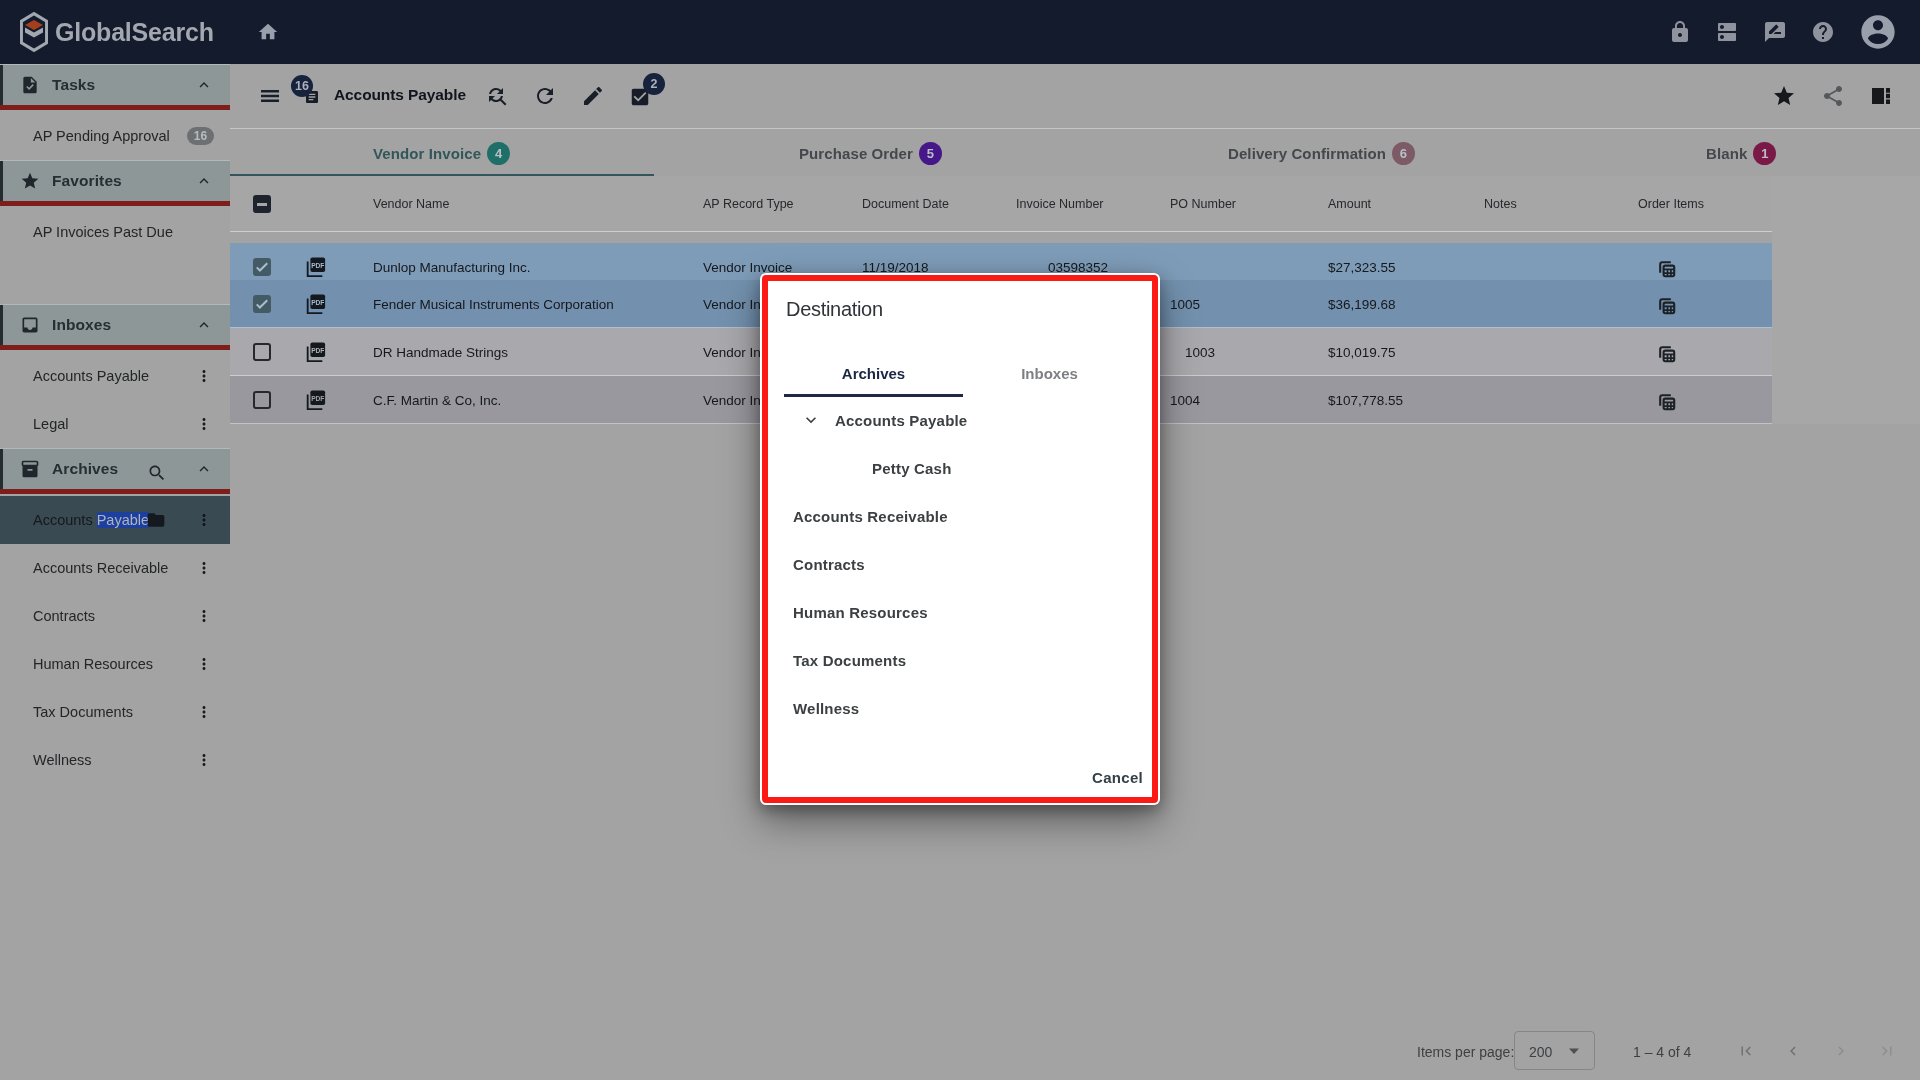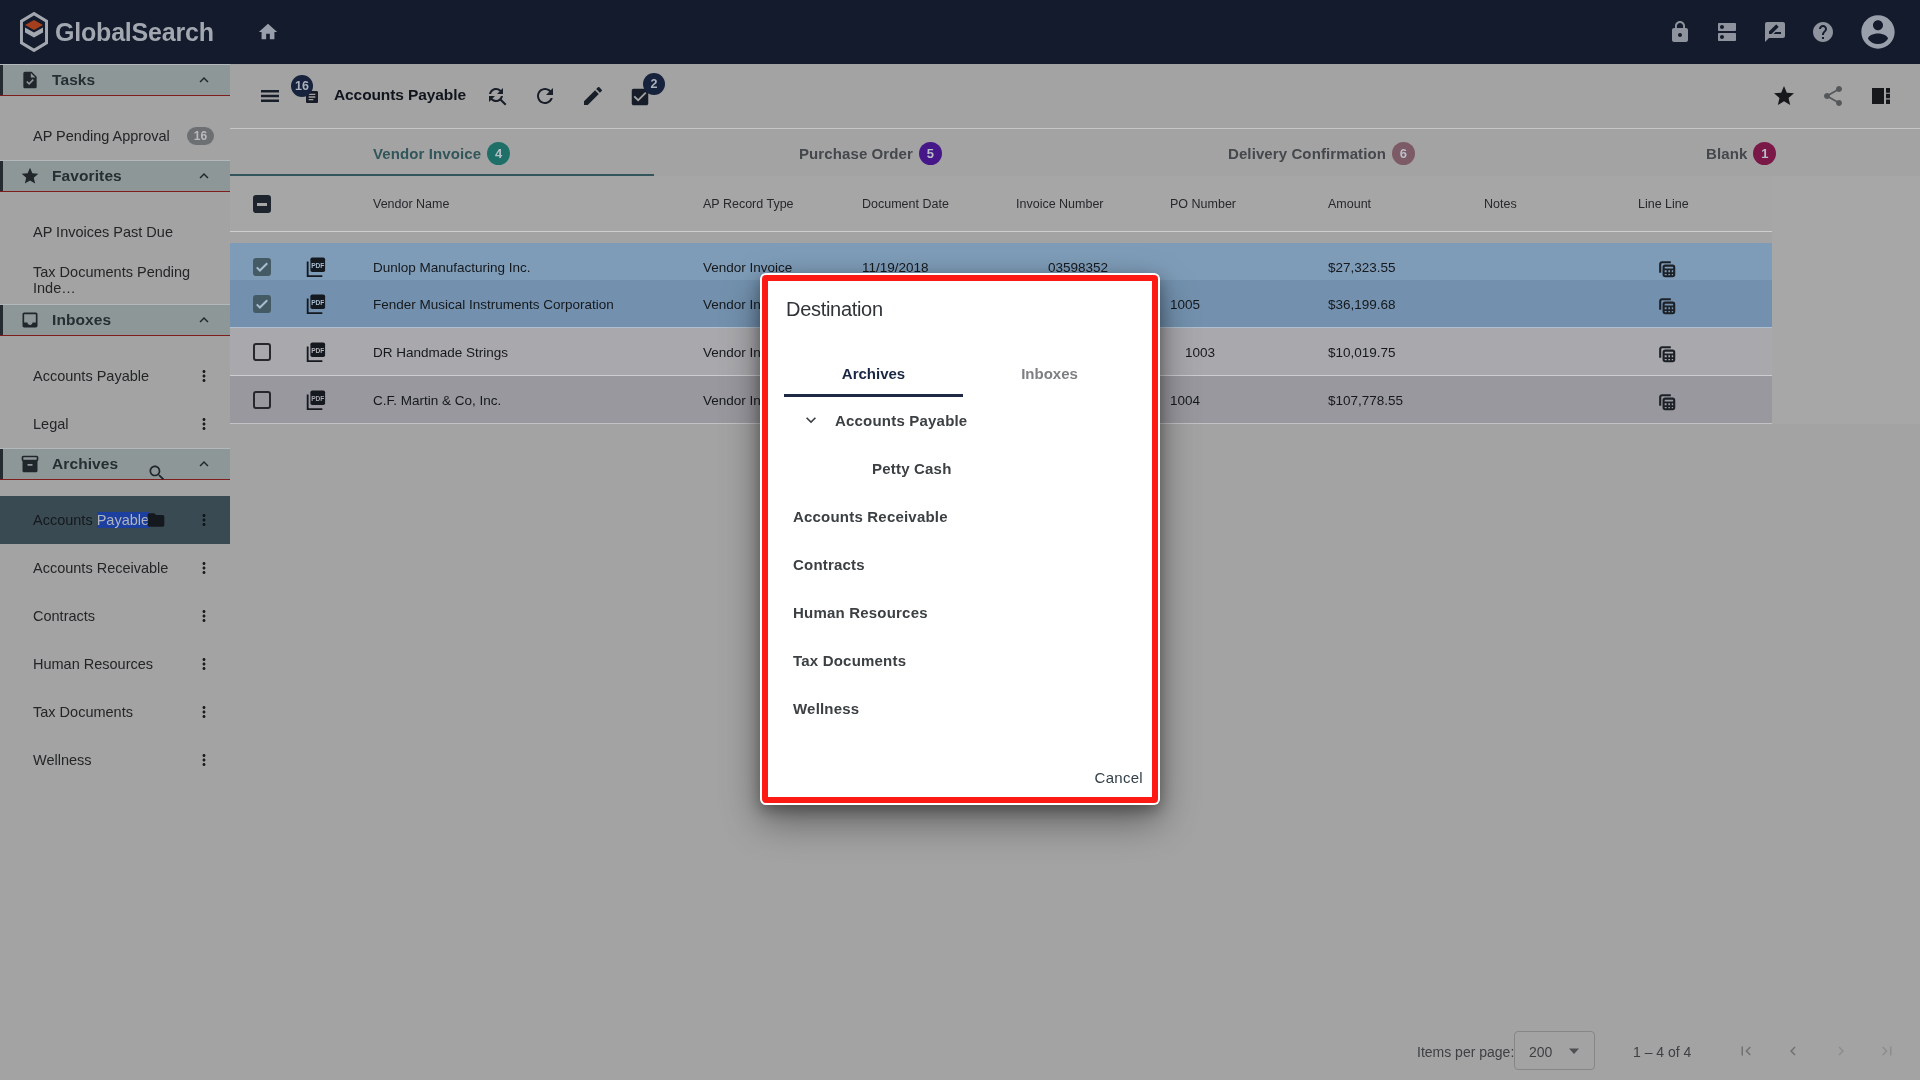--- a/index.html
+++ b/index.html
@@ -7,21 +7,21 @@
   .abs { position:absolute; }
   svg { display:block; }
 
   
   #topbar { position:absolute; left:0; top:0; width:1920px; height:64px; background:#131b2c; }
   #logo { position:absolute; left:20px; top:12px; height:40px; display:flex; align-items:center; }
   #logotext { color:#a3a7af; font-size:25px; font-weight:bold; letter-spacing:-0.2px; margin-left:7px; }
 
   
   #sidebar { position:absolute; left:0; top:64px; width:230px; height:1016px; background:#a3a3a3; }
-  .sb-header { position:absolute; left:0; width:230px; height:32px; background:#8d9798; display:flex; align-items:center; border-top:1px solid #b3b9ba; border-bottom:1px solid #7f1d1d; box-shadow:inset 3px 0 0 #242b31; }
+  .sb-header { position:absolute; left:0; width:230px; height:46px; background:#8d9798; display:flex; align-items:center; border-top:1px solid #b3b9ba; border-bottom:5px solid #7f1d1d; box-shadow:inset 3px 0 0 #242b31; }
   .sb-header .ic { margin-left:20px; }
   .sb-header .lbl { margin-left:12px; font-size:15.5px; font-weight:bold; color:#252e33; letter-spacing:0.1px; }
   .sb-item { position:absolute; left:0; width:230px; height:48px; display:flex; align-items:center; }
   .sb-item .lbl { margin-left:33px; font-size:14.5px; color:#232527; }
   .chev-up { position:absolute; right:17px; top:50%; margin-top:-9px; }
   .kebab { position:absolute; right:17px; top:50%; margin-top:-9px; }
 
   
   #content { position:absolute; left:230px; top:64px; width:1690px; height:1016px; background:#a3a3a3; }
   #toolbar { position:absolute; left:0; top:0; width:1690px; height:64px; }
@@ -114,23 +114,20 @@
         <path d="M12 17.27L18.18 21l-1.64-7.03L22 9.24l-7.19-.61L12 2 9.19 8.63 2 9.24l5.46 4.73L5.82 21z"></path>
       </svg>
     <span class="lbl">Favorites</span>
     <svg class="chev-up" width="18" height="18" viewBox="0 0 24 24" fill="#20262b">
         <path d="M12 8l-6 6 1.41 1.41L12 10.83l4.59 4.58L18 14l-6-6z"></path>
       </svg>
   </div>
   <div class="sb-item" style="top:144px">
       <span class="lbl">AP Invoices Past Due</span>
     </div>
-  <div class="sb-item" style="top:192px">
-      <span class="lbl">Tax Documents Pending Inde…</span>
-    </div>
   <div class="sb-header" style="top:240px">
     <svg class="ic" width="20" height="20" viewBox="0 0 24 24" fill="#20262b">
         <path d="M19 3H4.99c-1.11 0-1.98.89-1.98 2L3 19c0 1.1.88 2 1.99 2H19c1.1 0 2-.9 2-2V5c0-1.11-.9-2-2-2zm0 12h-4c0 1.66-1.35 3-3 3s-3-1.34-3-3H4.99V5H19v10z"></path>
       </svg>
     <span class="lbl">Inboxes</span>
     <svg class="chev-up" width="18" height="18" viewBox="0 0 24 24" fill="#20262b">
         <path d="M12 8l-6 6 1.41 1.41L12 10.83l4.59 4.58L18 14l-6-6z"></path>
       </svg>
   </div>
   <div class="sb-item" style="top:288px">
@@ -262,21 +259,21 @@
 
   <div class="abs" style="left:1542px;top:112px;width:148px;height:248px;background:#a7a7a7;"></div>
   <div id="thead">
     <div class="hcell" style="left:143px;">Vendor Name</div>
     <div class="hcell" style="left:473px;">AP Record Type</div>
     <div class="hcell" style="left:632px;">Document Date</div>
     <div class="hcell" style="left:786px;">Invoice Number</div>
     <div class="hcell" style="left:940px;">PO Number</div>
     <div class="hcell" style="left:1098px;">Amount</div>
     <div class="hcell" style="left:1254px;">Notes</div>
-    <div class="hcell" style="left:1408px;">Line Line</div>
+    <div class="hcell" style="left:1408px;">Order Items</div>
 
     <div class="abs" style="left:23px;top:19px;width:18px;height:18px;border-radius:3px;background:#1e242e;"></div>
     <div class="abs" style="left:27px;top:27px;width:10px;height:2.5px;background:#a6a6a6;"></div>
   </div>
 
   <div class="row row1" style="top:179px;">
     <div class="cb on">
         <svg width="18" height="18" viewBox="0 0 24 24" fill="none" stroke="#a7bdd0" stroke-width="2.7">
           <path d="M5 12.5l4.2 4.2L19 7"></path>
         </svg>
@@ -399,15 +396,15 @@
       </div>
   <div class="mrow" style="top:307px;">
         <span style="margin-left:25px;">Human Resources</span>
       </div>
   <div class="mrow" style="top:355px;">
         <span style="margin-left:25px;">Tax Documents</span>
       </div>
   <div class="mrow" style="top:403px;">
         <span style="margin-left:25px;">Wellness</span>
       </div>
-  <div class="abs" style="right:9px;top:488px;font-size:15px;font-weight:normal;color:#33404a;letter-spacing:0.3px;">Cancel</div>
+  <div class="abs" style="right:9px;top:488px;font-size:15px;font-weight:bold;color:#33404a;letter-spacing:0.3px;">Cancel</div>
 </div>
   </div>
 
 </body></html>

